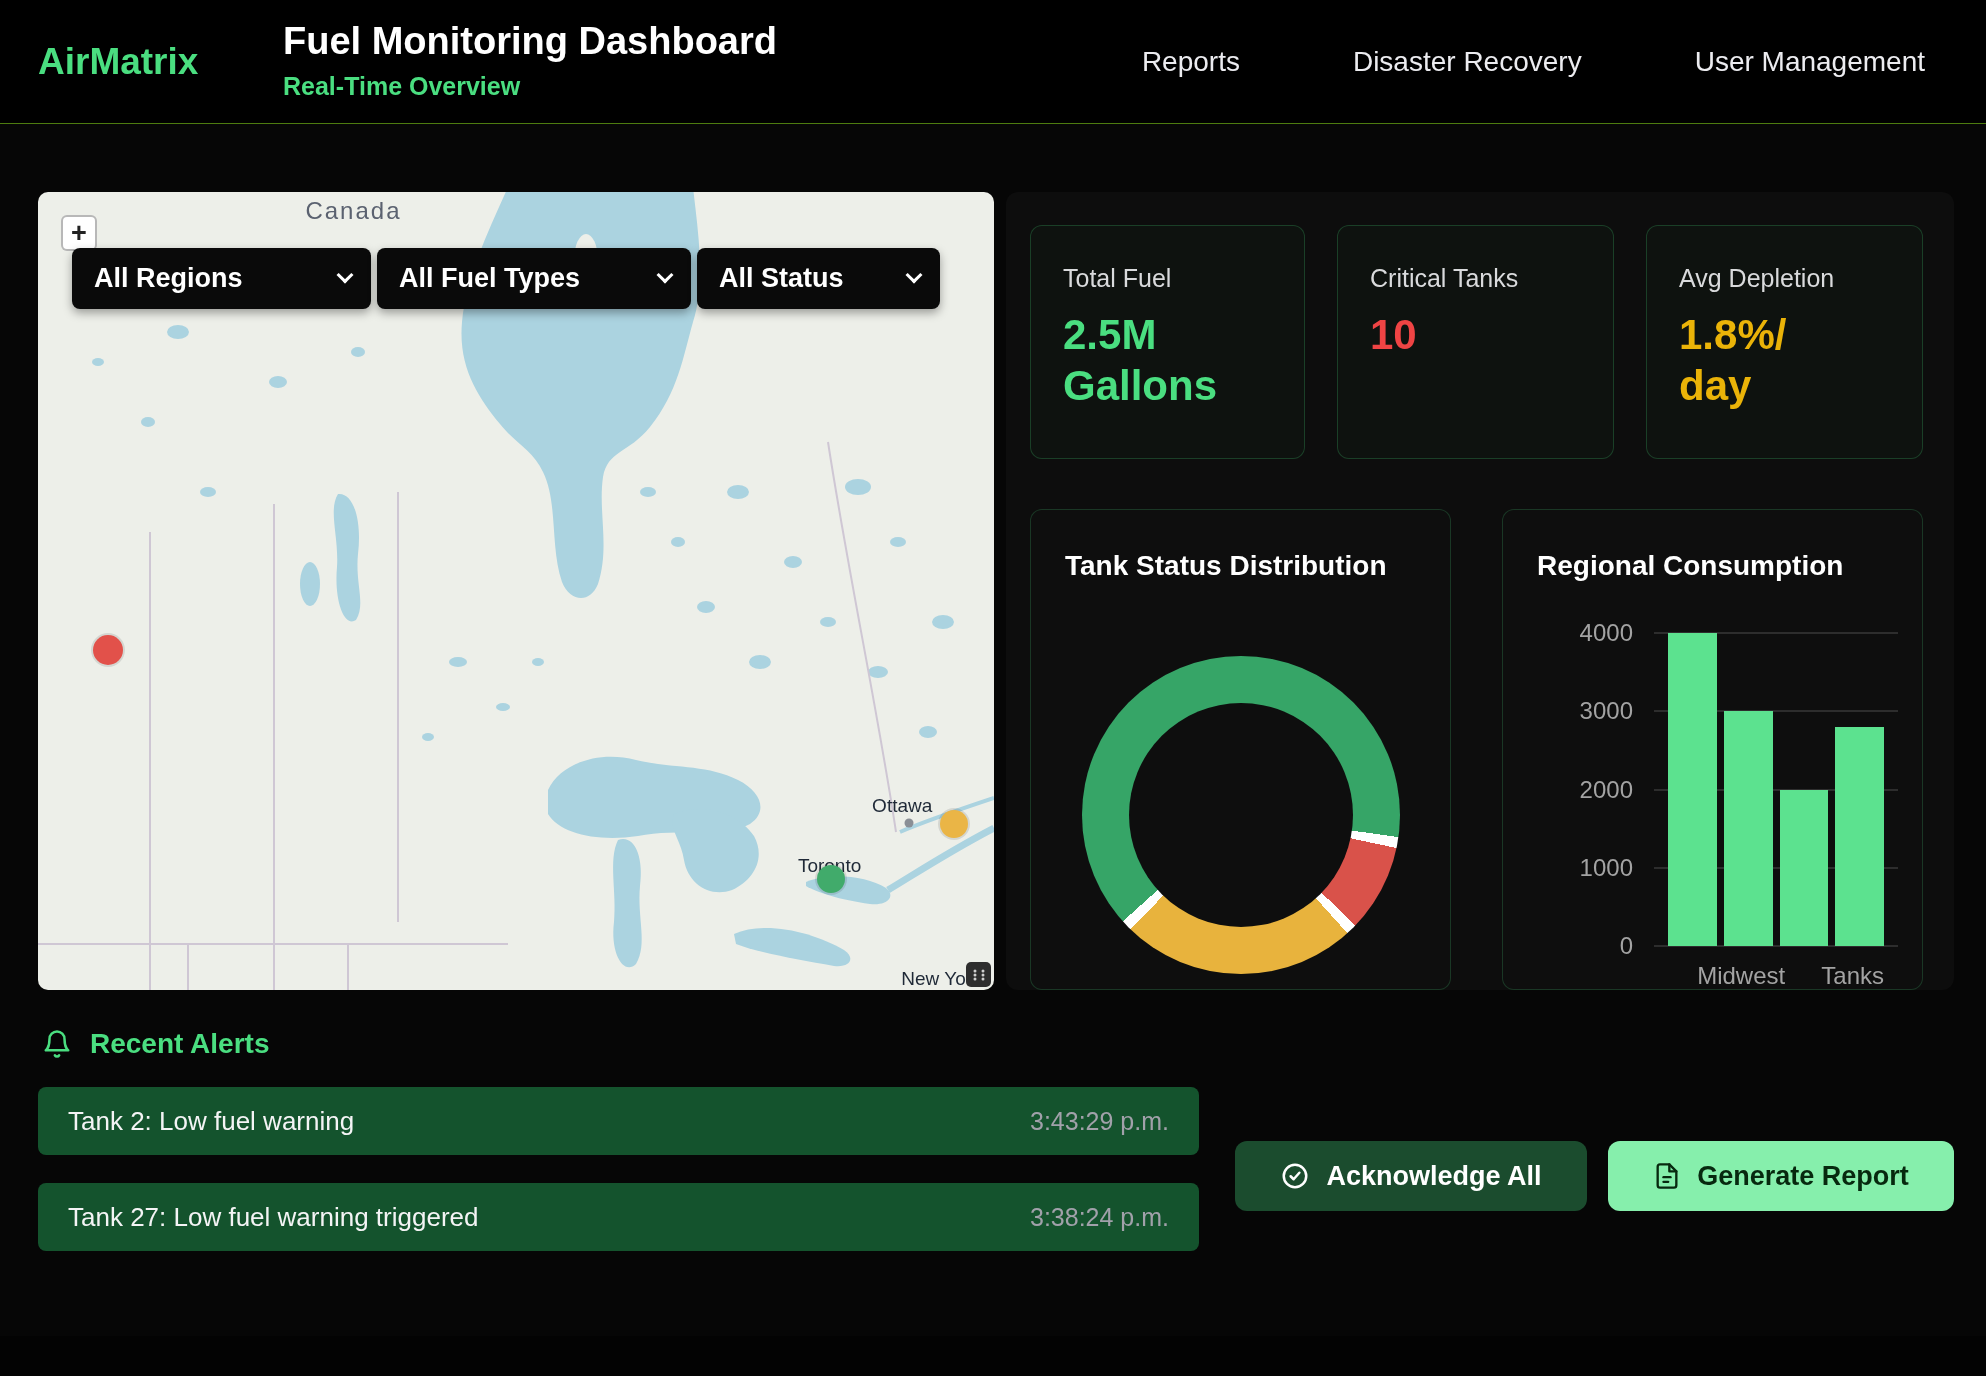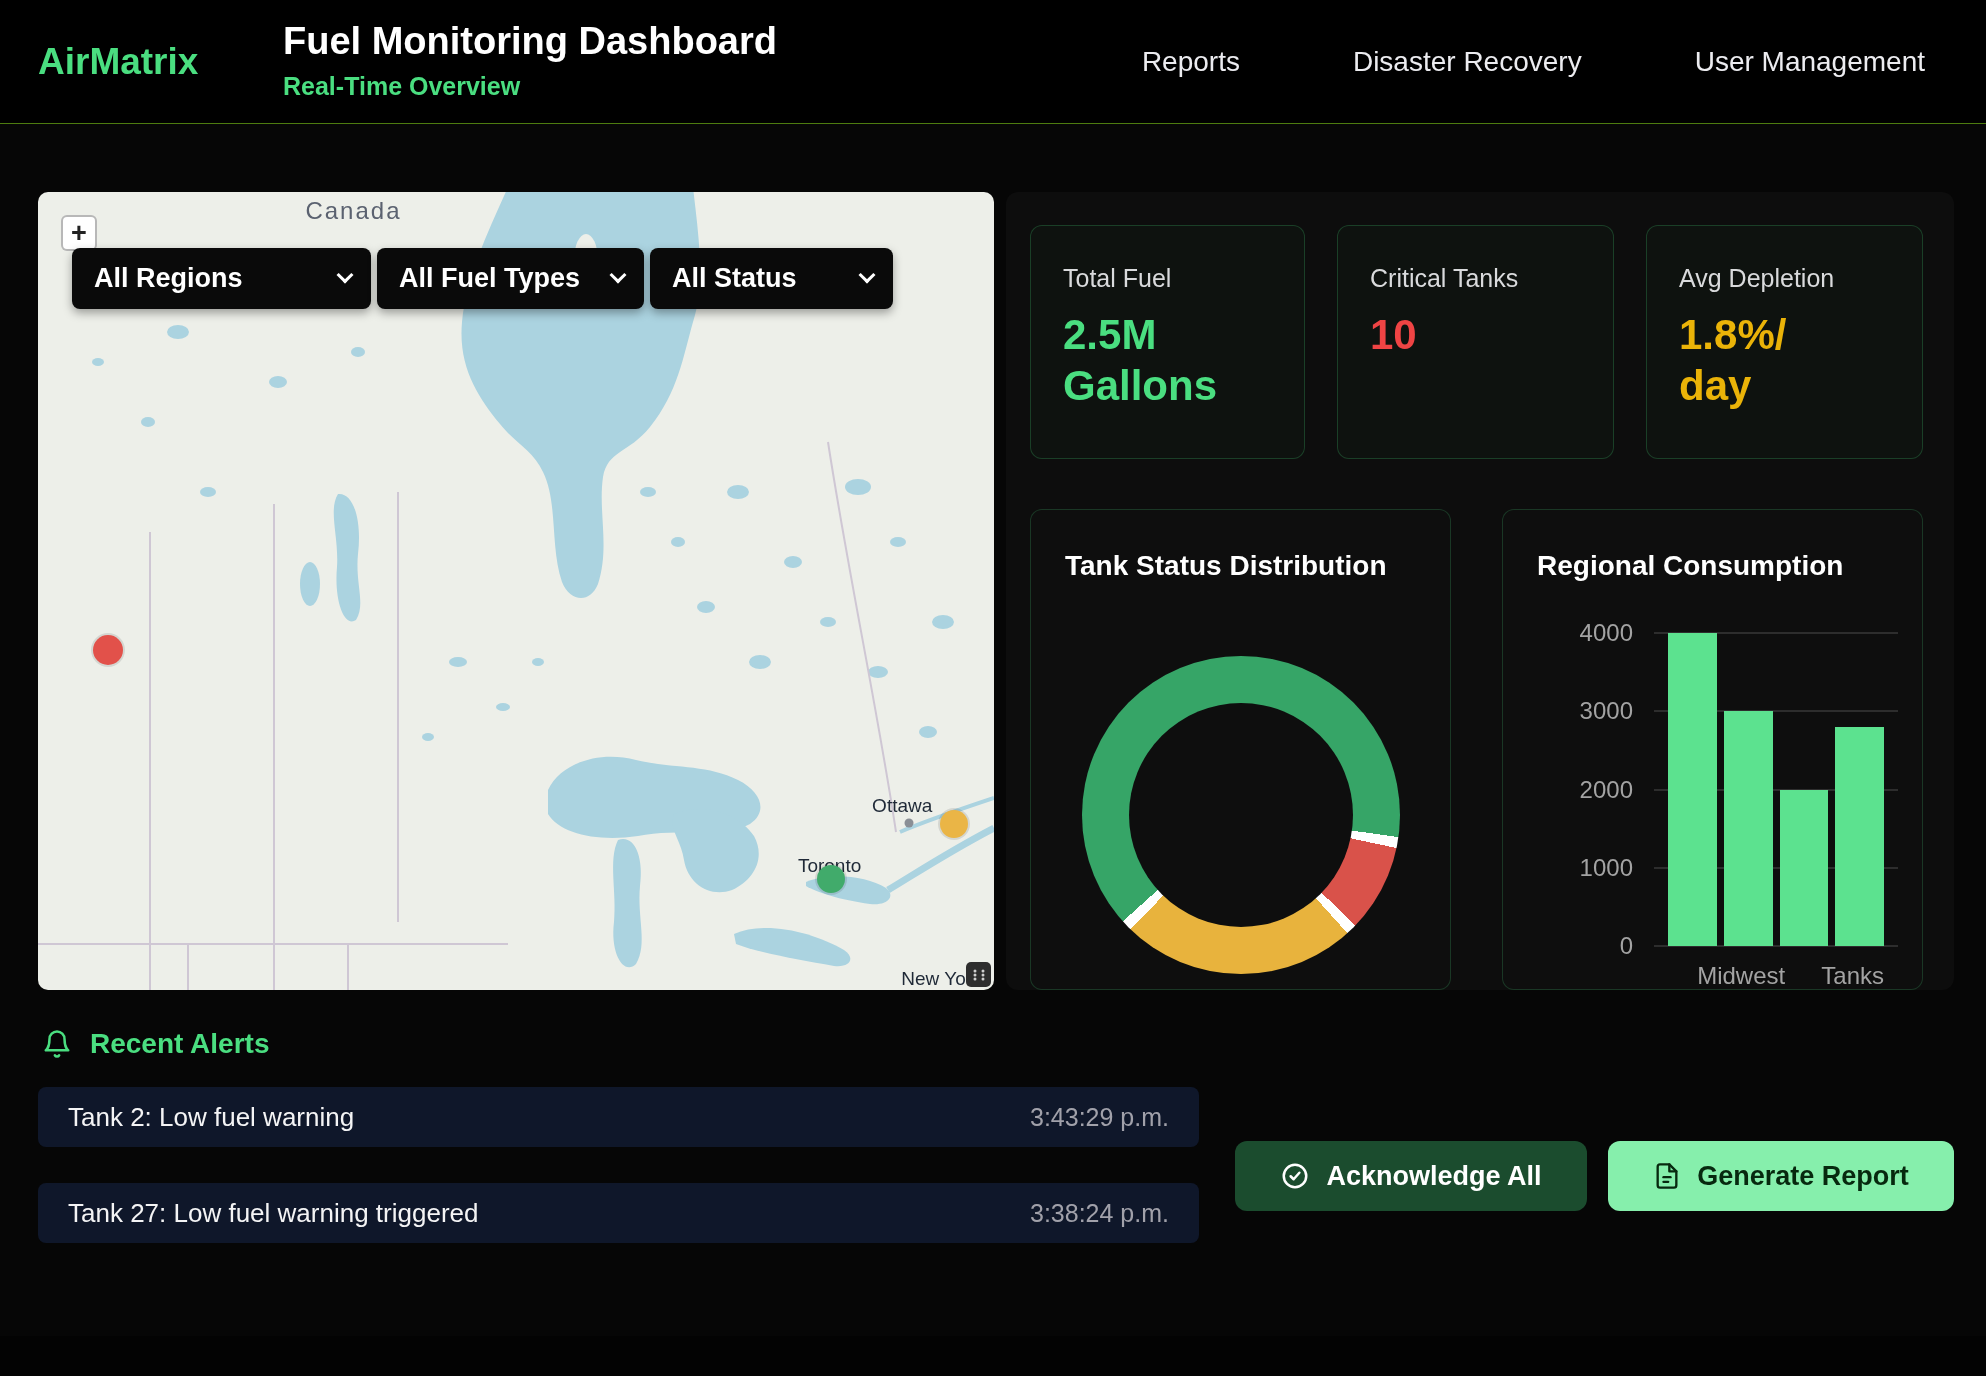--- a/index.html
+++ b/index.html
@@ -30,21 +30,21 @@
   .town-dot { position:absolute; left:91.1%; top:79.1%; width:9px; height:9px; border-radius:50%; background:#8a8f96; transform:translate(-50%,-50%); }
   .marker { position:absolute; border-radius:50%; transform:translate(-50%,-50%); box-shadow:0 0 0 2px rgba(0,0,0,0.10); cursor:pointer; }
   .m-red    { left:7.3%;  top:57.4%; width:30px; height:30px; background:#e2514a; }
   .m-yellow { left:95.8%; top:79.2%; width:28px; height:28px; background:#eab546; }
   .m-green  { left:83%;   top:86.1%; width:28px; height:28px; background:#41ab6b; }
   .zoom-btn { position:absolute; left:23px; top:23px; width:36px; height:36px; background:#fff; border:2px solid rgba(0,0,0,.28); border-radius:6px;
               color:#222; font-size:27px; font-weight:bold; display:flex; align-items:center; justify-content:center; cursor:pointer; }
   .filters { position:absolute; left:34px; top:56px; display:flex; gap:6px; }
   .dropdown { height:61px; background:#0a0a0a; border-radius:8px; color:#fff; display:flex; align-items:center; justify-content:space-between;
               padding:0 20px 0 22px; font-size:27px; font-weight:600; box-shadow:0 4px 10px rgba(0,0,0,.35); cursor:pointer; }
-  .dd-regions { width:299px; } .dd-fuel { width:267px; } .dd-status { width:243px; }
+  .dd-regions { width:299px; } .dd-fuel { width:314px; } .dd-status { width:243px; }
   .chev { width:12px; height:12px; border-right:3px solid #fff; border-bottom:3px solid #fff; transform:rotate(45deg); margin-left:18px; margin-top:-8px; }
   .grip { position:absolute; right:3px; bottom:3px; width:25px; height:25px; background:#2e2e2e; border-radius:5px;
           display:flex; align-items:center; justify-content:center; cursor:grab; }
 
   
   .panel { position:absolute; left:1006px; top:192px; width:948px; height:798px; background:#0d0d0d; border-radius:12px; }
   .stat-card { position:absolute; top:33px; height:234px; background:#0e120f; border:1px solid rgba(74,222,128,0.22); border-radius:12px; padding:38px 32px; }
   .sc1 { left:24px; width:275px; } .sc2 { left:331px; width:277px; } .sc3 { left:640px; width:277px; }
   .stat-label { font-size:25px; color:#d9dadc; }
   .stat-value { margin-top:16px; font-size:42px; font-weight:bold; line-height:1.22; white-space:pre-line; }
@@ -61,21 +61,21 @@
   .bar-plot { position:absolute; left:151px; top:123px; width:244px; height:313px; }
   .gridline { position:absolute; left:0; right:0; height:2px; background:#2d2d2d; transform:translateY(1px); z-index:1; }
   .bars { position:absolute; left:0; right:0; top:0; bottom:0; display:flex; align-items:flex-end; padding:0 14px; gap:7px; z-index:2; }
   .bar { flex:1; background:#5ce28f; }
   .bar-x { position:absolute; left:151px; top:452px; width:244px; display:flex; padding:0 14px; gap:7px; }
   .xtick { flex:1; text-align:center; font-size:24px; color:#a3a3a3; white-space:nowrap; }
 
   
   .alerts-heading { position:absolute; left:42px; top:1028px; display:flex; align-items:center; gap:18px; }
   .alerts-heading .txt { font-size:28px; font-weight:bold; color:#4ade80; }
-  .alert-row { position:absolute; left:38px; width:1161px; height:60px; background:#0f172a; border-radius:8px;
+  .alert-row { position:absolute; left:38px; width:1161px; height:68px; background:#14532d; border-radius:8px;
                display:flex; align-items:center; justify-content:space-between; padding:0 30px; cursor:pointer; }
   .ar1 { top:1087px; } .ar2 { top:1175px;margin-top:8px; } .ar3 { top:1263px; }
   .alert-text { font-size:26px; color:#f4f4f5; }
   .alert-time { font-size:25px; color:#a1a1aa; }
 
   
   .btn { position:absolute; top:1141px; height:70px; border-radius:12px; display:flex; align-items:center; justify-content:center;
          gap:16px; font-size:27px; font-weight:bold; border:none; cursor:pointer; font-family:"Liberation Sans",sans-serif; }
   .btn-ack { left:1235px; width:352px; background:#1b4c2e; color:#fff; }
   .btn-gen { left:1608px; width:346px; background:#86efac; color:#07290f; }

